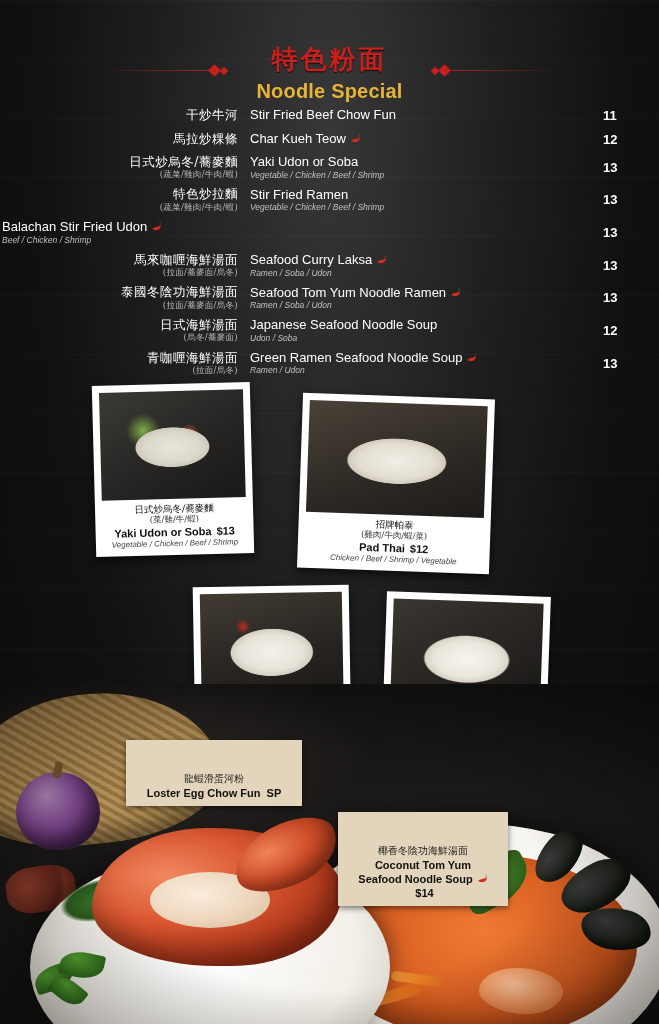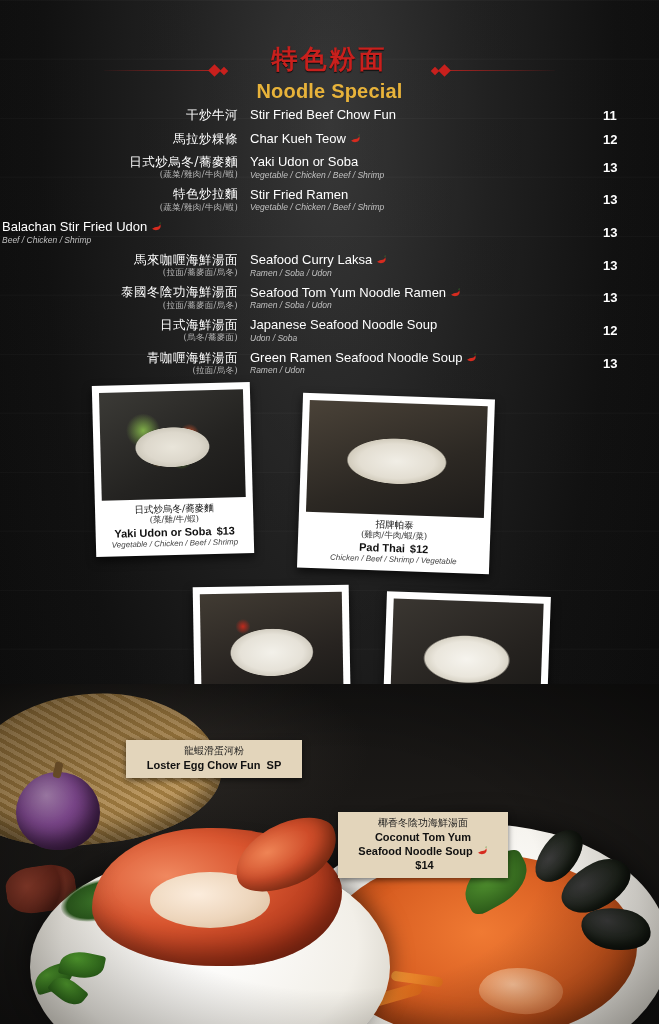--- a/index.html
+++ b/index.html
@@ -239,20 +239,21 @@
     padding: 5px 12px 6px 12px;
     box-shadow: 0 2px 6px rgba(0,0,0,0.55);
     text-align: center;
     color: #1a1a1a;
   }
   .tanbox .t-cn {
     font-family: Liberation Serif, serif;
     font-size: 10px;
     line-height: 1.25;
     color: #1a1a1a;
+    margin-top: 28px;
   }
   .tanbox .t-en {
     font-size: 11px;
     font-weight: bold;
     line-height: 1.3;
     color: #111;
   }
   .tanbox .t-price { font-weight: bold; }
 
   

